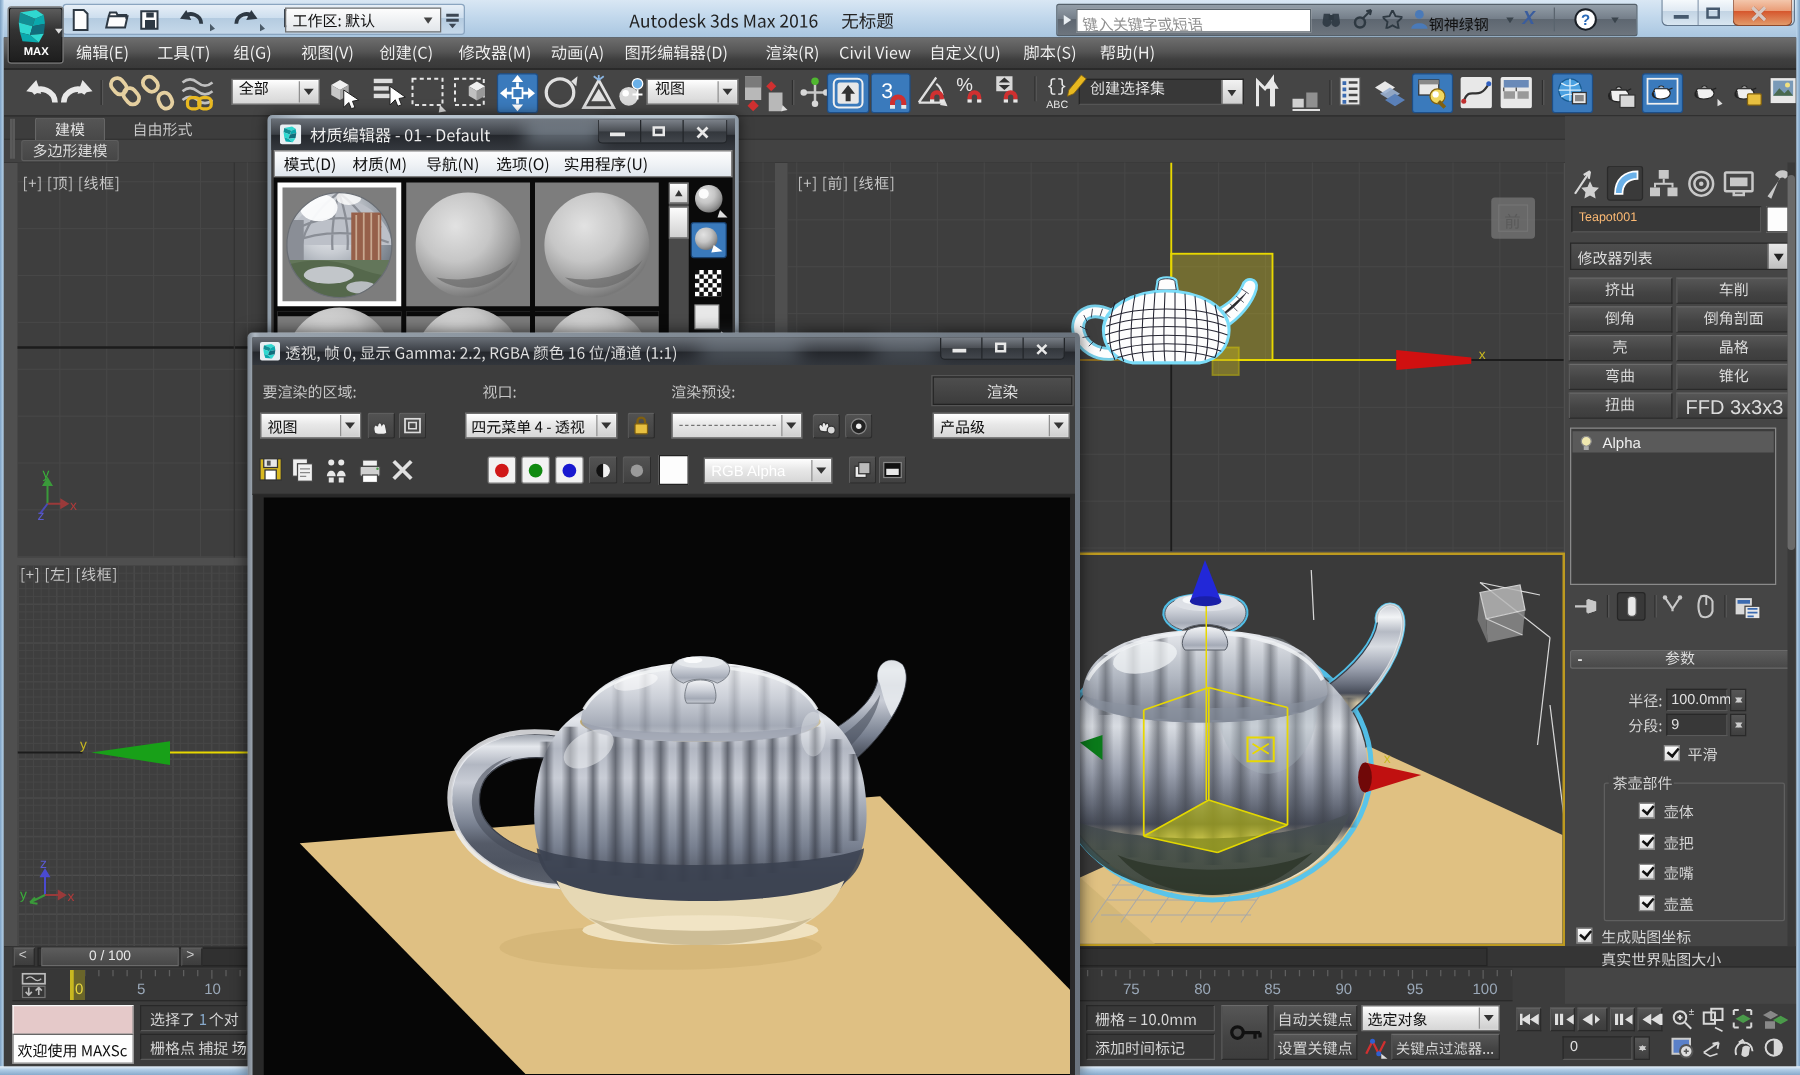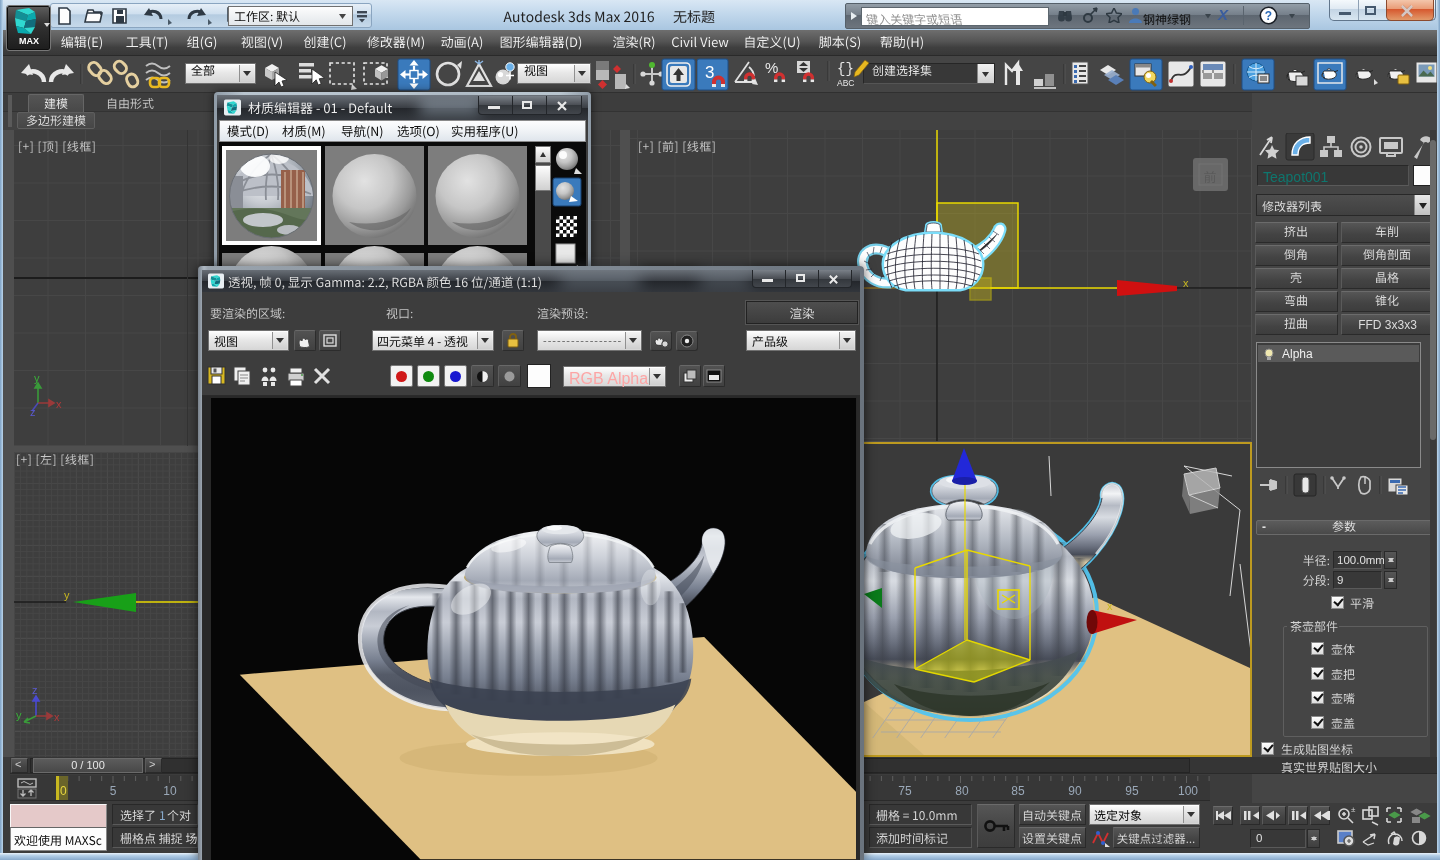--- a/index.html
+++ b/index.html
@@ -609,40 +609,40 @@
       <rect x="0" y="2" width="22" height="15" rx="1" fill="none" stroke="#c8c8c8" stroke-width="2"></rect>
       <rect x="4" y="6" width="14" height="7" fill="#c8c8c8"></rect>
       <path d="M7 17 v3 h8 v-3" stroke="#c8c8c8" fill="none" stroke-width="2"></path>
     </g>
 <g transform="translate(156,2)">
       <path d="M4 22 L14 8 L10 5 C12 0 20 0 22 5 L18 8 C16 6 14 7 13 9 L7 24 Z" fill="#c8c8c8"></path>
     </g>
 </svg>
 
 <div class="dfield" style="left:1257px;top:165px;width:152px;height:21px;"></div>
-<div class="ltx" style="left:1263px;top:169px;font-size:14px;color:#0f766e;">Teapot001</div>
+<div class="ltx" style="left:1263px;top:169px;font-size:10px;color:#fdba74;">Teapot001</div>
 <div class="ab" style="left:1413px;top:165px;width:20px;height:21px;background:#fdfdfd;border:1px solid #222;"></div>
 
 <div class="ab" style="left:1256px;top:194px;width:177px;height:22px;background:linear-gradient(#4e4e4e,#404040);border:1px solid #282828;"></div>
 <div class="ab" style="left:1414px;top:195px;width:18px;height:20px;background:linear-gradient(#e8e8e8,#c0c0c0);border-left:1px solid #888;"></div>
 <svg class="ab" style="left:1418px;top:202px;width:10px;height:8px;" viewBox="0 0 10 8">
     <path d="M1 1 L9 1 L5 7 Z" fill="#222"></path>
   </svg>
 
 <div class="dbtn" style="left:1255px;top:222px;width:83px;height:21px;"></div>
 <div class="dbtn" style="left:1341px;top:222px;width:93px;height:21px;"></div>
 <div class="dbtn" style="left:1255px;top:245px;width:83px;height:21px;"></div>
 <div class="dbtn" style="left:1341px;top:245px;width:93px;height:21px;"></div>
 <div class="dbtn" style="left:1255px;top:268px;width:83px;height:21px;"></div>
 <div class="dbtn" style="left:1341px;top:268px;width:93px;height:21px;"></div>
 <div class="dbtn" style="left:1255px;top:291px;width:83px;height:21px;"></div>
 <div class="dbtn" style="left:1341px;top:291px;width:93px;height:21px;"></div>
 <div class="dbtn" style="left:1255px;top:314px;width:83px;height:21px;"></div>
 <div class="dbtn" style="left:1341px;top:314px;width:93px;height:21px;"></div>
-<div class="ltx" style="left:1341px;top:318px;width:93px;text-align:center;font-size:12px;color:#dcdcdc;">FFD 3x3x3</div>
+<div class="ltx" style="left:1341px;top:318px;width:93px;text-align:center;font-size:16px;color:#dcdcdc;">FFD 3x3x3</div>
 
 <div class="ab" style="left:1256px;top:342px;width:165px;height:126px;background:#3c3c3c;border:1px solid #8a8a8a;"></div>
 <div class="ab" style="left:1258px;top:345px;width:161px;height:17px;background:#5a5a5a;"></div>
 <svg class="ab" style="left:1262px;top:347px;width:14px;height:14px;" viewBox="0 0 14 14">
     <circle cx="7" cy="6" r="4" fill="#f0e8b0" stroke="#888"></circle>
     <rect x="5" y="10" width="4" height="3" fill="#aaa"></rect>
   </svg>
 <div class="ltx" style="left:1282px;top:347px;font-size:12px;color:#f0f0f0;">Alpha</div>
 
 <svg class="ab" style="left:1256px;top:472px;width:178px;height:26px;" viewBox="0 0 178 26">
@@ -1121,21 +1121,21 @@
   </svg>
 <div class="tbtn" style="left:498px;top:365px;width:23px;height:22px;z-index:33;"></div>
 <svg class="ab" style="left:503px;top:370px;width:13px;height:13px;z-index:34;" viewBox="0 0 13 13">
     <circle cx="6.5" cy="6.5" r="5" fill="#9a9a9a"></circle>
   </svg>
 <div class="ab" style="left:527px;top:364px;width:24px;height:24px;z-index:33;background:#fdfdfd;border:1px solid #222;"></div>
 
 <div class="ddw" style="left:563px;top:366px;width:103px;height:21px;z-index:33;">
     <div class="ddarr"></div>
   </div>
-<div class="ltx" style="left:569px;top:370px;font-size:16px;color:#fca5a5;z-index:34;">RGB Alpha</div>
+<div class="ltx" style="left:569px;top:370px;font-size:12px;color:#ffffff;z-index:34;">RGB Alpha</div>
 <div class="tbtn" style="left:679px;top:365px;width:22px;height:22px;z-index:33;"></div>
 <svg class="ab" style="left:683px;top:369px;width:14px;height:14px;z-index:34;" viewBox="0 0 14 14">
     <rect x="1" y="4" width="9" height="9" fill="#eee" stroke="#333"></rect>
     <rect x="4" y="1" width="9" height="9" fill="#bbb" stroke="#333"></rect>
   </svg>
 <div class="tbtn" style="left:703px;top:365px;width:22px;height:22px;z-index:33;"></div>
 <svg class="ab" style="left:706px;top:369px;width:16px;height:14px;z-index:34;" viewBox="0 0 16 14">
     <rect x="1" y="1" width="14" height="12" fill="#111" stroke="#888"></rect>
     <rect x="3" y="6" width="10" height="5" fill="#e8e8e8"></rect>
   </svg>

